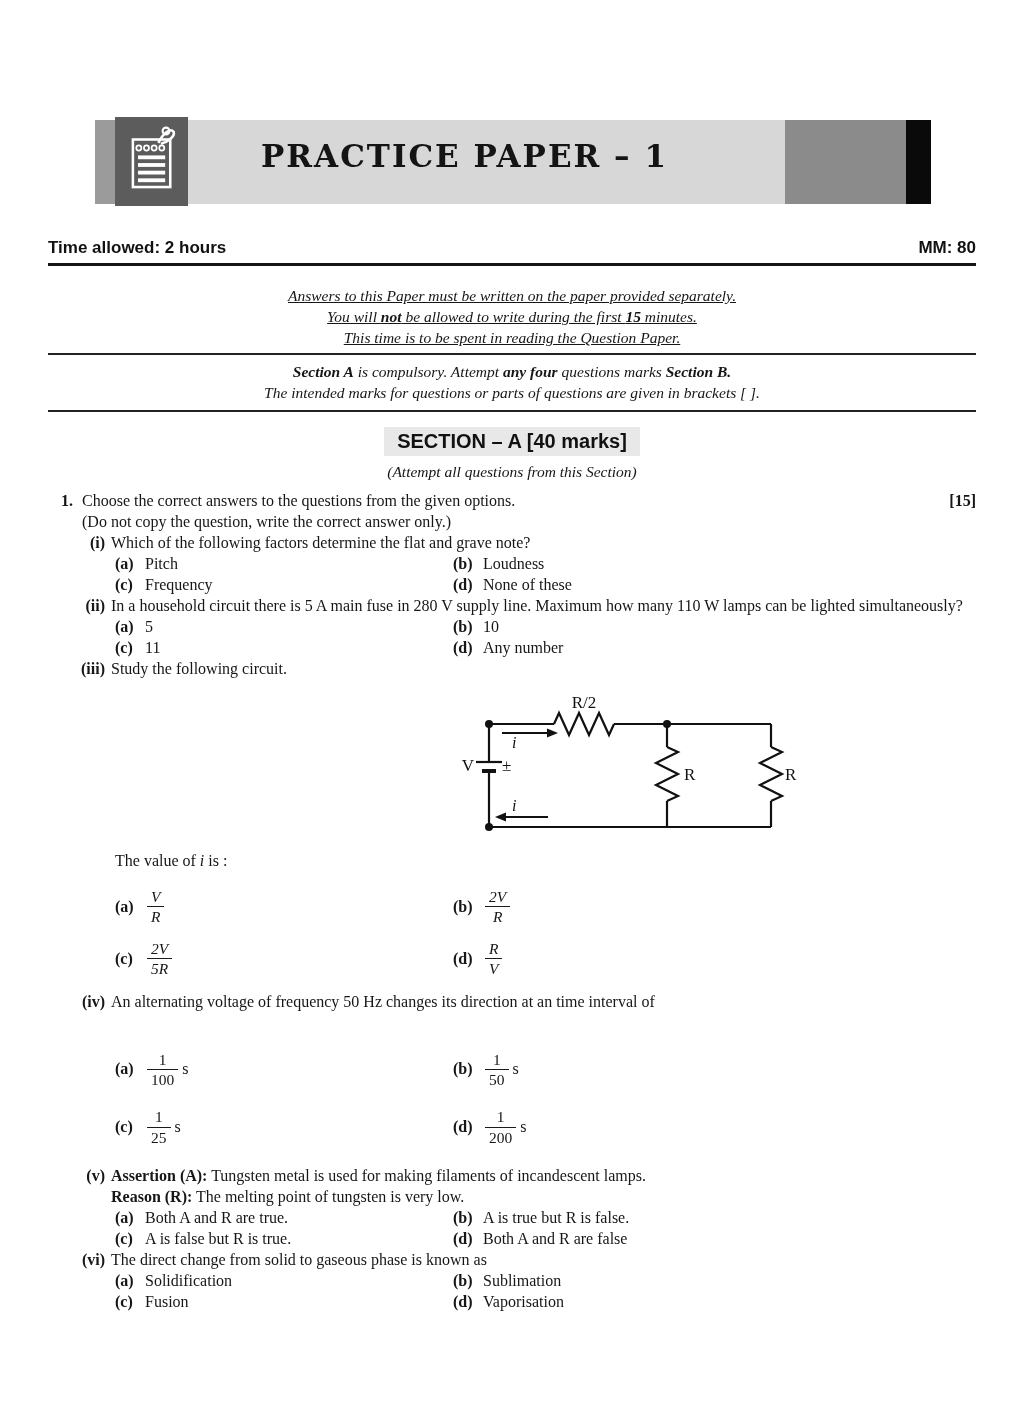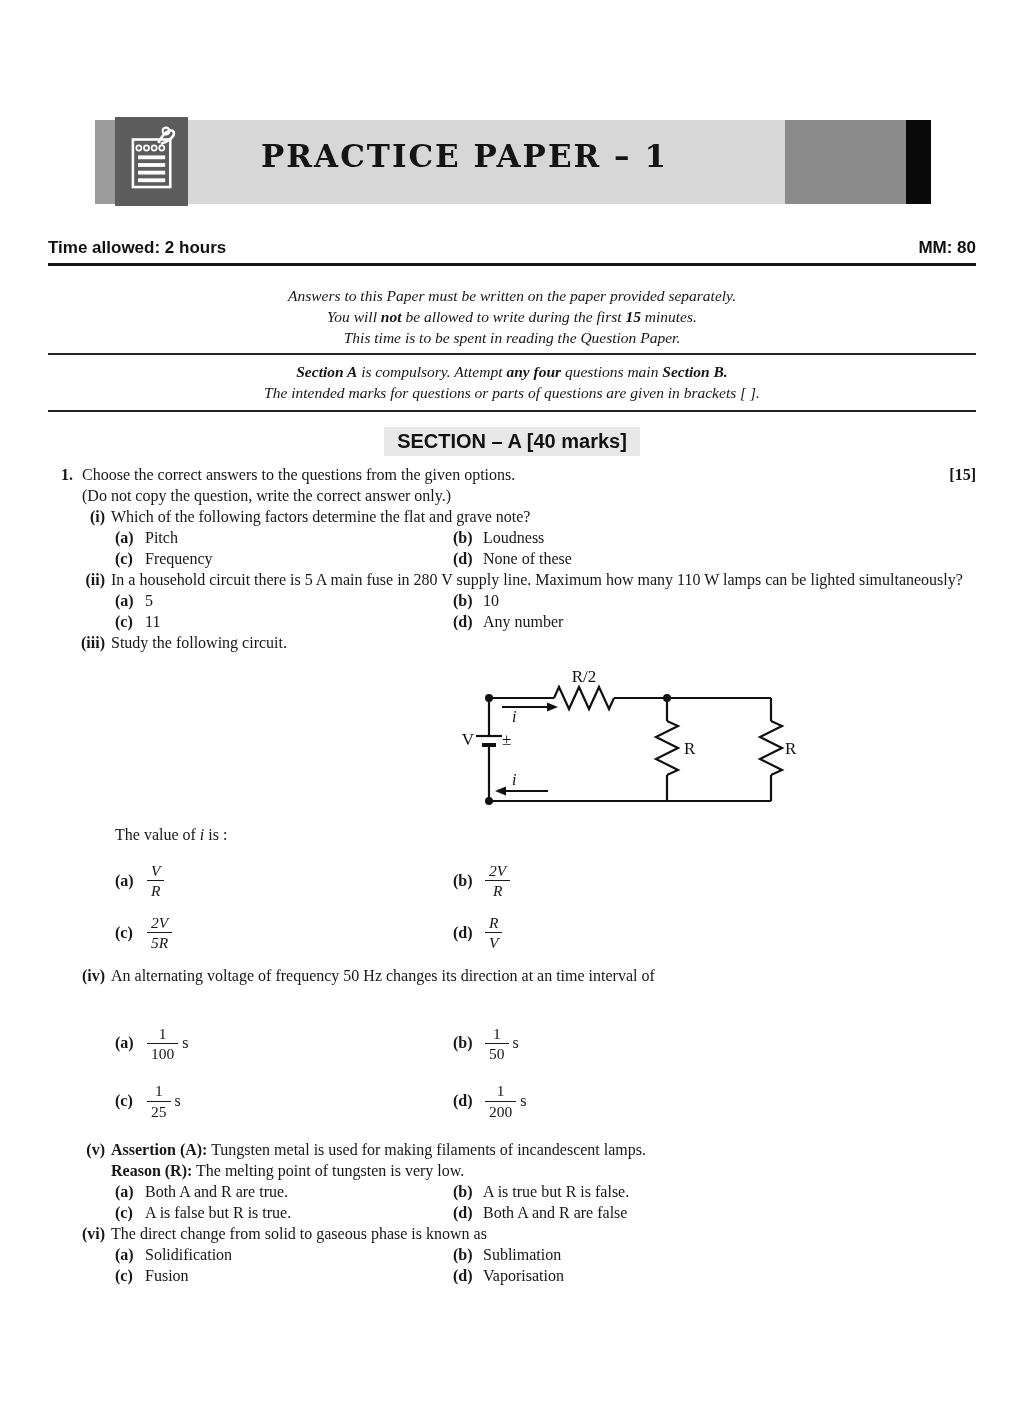--- a/index.html
+++ b/index.html
@@ -33,21 +33,21 @@
 
   .meta {
     display:flex; justify-content:space-between;
     font-family:"Liberation Sans", sans-serif; font-weight:bold; font-size:17px;
     margin-top:31px; padding-bottom:5px; border-bottom:3px solid #151515;
     color:#111;
   }
 
   .preamble {
     text-align:center; font-style:italic; font-size:15.5px; line-height:21px;
-    padding:19px 0 5px; border-bottom:2px solid #222;
+    padding:19px 0 5px; border-bottom:2px solid #222;text-decoration:underline;
   }
   .rules {
     text-align:center; font-style:italic; font-size:15.5px; line-height:21px;
     padding:6px 0 7px; border-bottom:2px solid #222;
   }
 
   .section-line { text-align:center; margin-top:15px; }
   .section-chip {
     display:inline-block; background:#e8e8e8;
     font-family:"Liberation Sans", sans-serif; font-weight:bold; font-size:20px;
@@ -121,27 +121,28 @@
     <span>Time allowed: 2 hours</span>
     <span>MM: 80</span>
   </div>
 
   <div class="preamble">
     <div><span>Answers to this Paper must be written on the paper provided separately.</span></div>
     <div><span>You will </span><span class="seg-b">not</span><span> be allowed to write during the first </span><span class="seg-b">15</span><span> minutes.</span></div>
     <div><span>This time is to be spent in reading the Question Paper.</span></div>
   </div>
   <div class="rules">
-    <div><span class="seg-b">Section A</span><span> is compulsory. Attempt </span><span class="seg-b">any four</span><span> questions main </span><span class="seg-b">Section B.</span></div>
+    <div><span class="seg-b">Section A</span><span> is compulsory. Attempt </span><span class="seg-b">any four</span><span> questions marks </span><span class="seg-b">Section B.</span></div>
     <div><span>The intended marks for questions or parts of questions are given in brackets [ ].</span></div>
   </div>
 
   <div class="section-line">
     <span class="section-chip">SECTION – A [40 marks]</span>
   </div>
+  <div class="attempt">(Attempt all questions from this Section)</div>
 
   <div class="qrow">
     <span class="qnum">1.</span>
     <span class="qtext">Choose the correct answers to the questions from the given options.</span>
     <span class="qmarks">[15]</span>
   </div>
   <div class="qnote">(Do not copy the question, write the correct answer only.)</div>
 
   <div class="sub">
     <span class="sub-marker">(i)</span>

